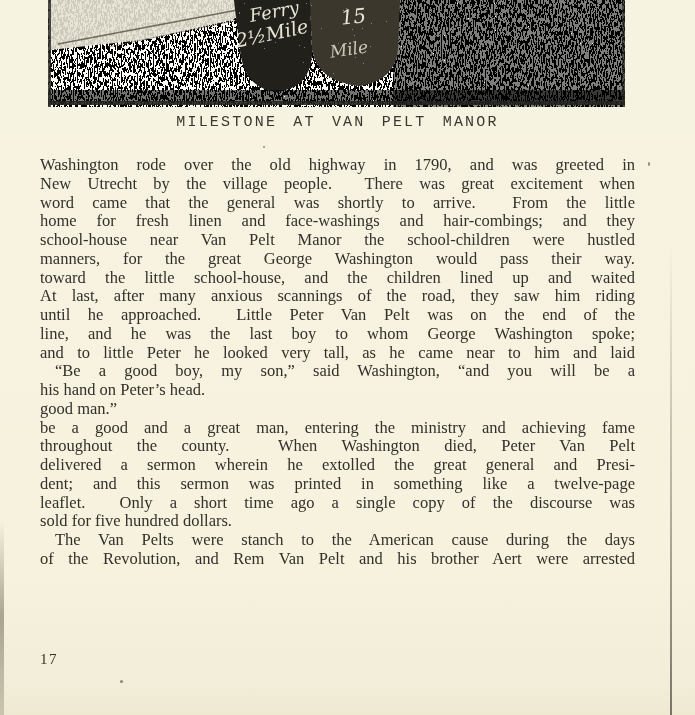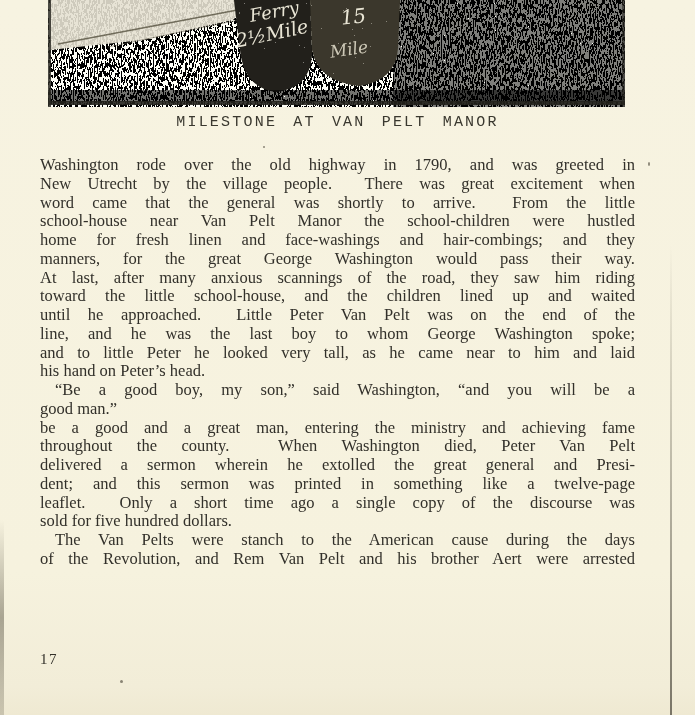--- a/index.html
+++ b/index.html
@@ -126,30 +126,30 @@
       <rect x="574" y="0" width="3" height="107" fill="#2c2a23" opacity="0.6"></rect>
     </svg>
   </div>
 
   <div class="caption">MILESTONE AT VAN PELT MANOR</div>
 
   <div class="bodytext">
     <div class="ln">Washington rode over the old highway in 1790, and was greeted in</div>
     <div class="ln">New Utrecht by the village people.&nbsp; There was great excitement when</div>
     <div class="ln">word came that the general was shortly to arrive.&nbsp; From the little</div>
+    <div class="ln">home for fresh linen and face-washings and hair-combings; and they</div>
     <div class="ln">school-house near Van Pelt Manor the school-children were hustled</div>
-    <div class="ln">home for fresh linen and face-washings and hair-combings; and they</div>
     <div class="ln">manners, for the great George Washington would pass their way.</div>
+    <div class="ln">toward the little school-house, and the children lined up and waited</div>
     <div class="ln">At last, after many anxious scannings of the road, they saw him riding</div>
-    <div class="ln">toward the little school-house, and the children lined up and waited</div>
     <div class="ln">until he approached.&nbsp; Little Peter Van Pelt was on the end of the</div>
     <div class="ln">line, and he was the last boy to whom George Washington spoke;</div>
     <div class="ln">and to little Peter he looked very tall, as he came near to him and laid</div>
+    <div class="ln ind">“Be a good boy, my son,” said Washington, “and you will be a</div>
     <div class="ln end">his hand on Peter’s head.</div>
-    <div class="ln ind">“Be a good boy, my son,” said Washington, “and you will be a</div>
     <div class="ln end">good man.”</div>
     <div class="ln">be a good and a great man, entering the ministry and achieving fame</div>
     <div class="ln">throughout the county.&nbsp; When Washington died, Peter Van Pelt</div>
     <div class="ln">delivered a sermon wherein he extolled the great general and Presi-</div>
     <div class="ln">dent; and this sermon was printed in something like a twelve-page</div>
     <div class="ln">leaflet.&nbsp; Only a short time ago a single copy of the discourse was</div>
     <div class="ln end">sold for five hundred dollars.</div>
     <div class="ln ind">The Van Pelts were stanch to the American cause during the days</div>
     <div class="ln">of the Revolution, and Rem Van Pelt and his brother Aert were arrested</div>
   </div>

